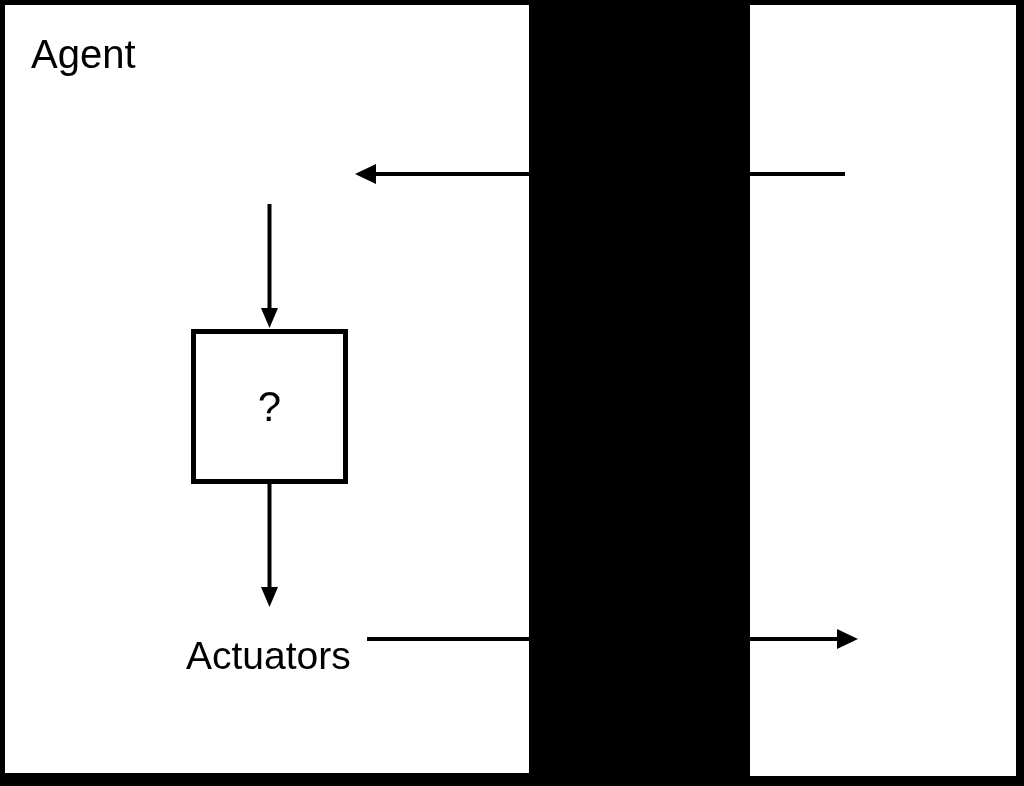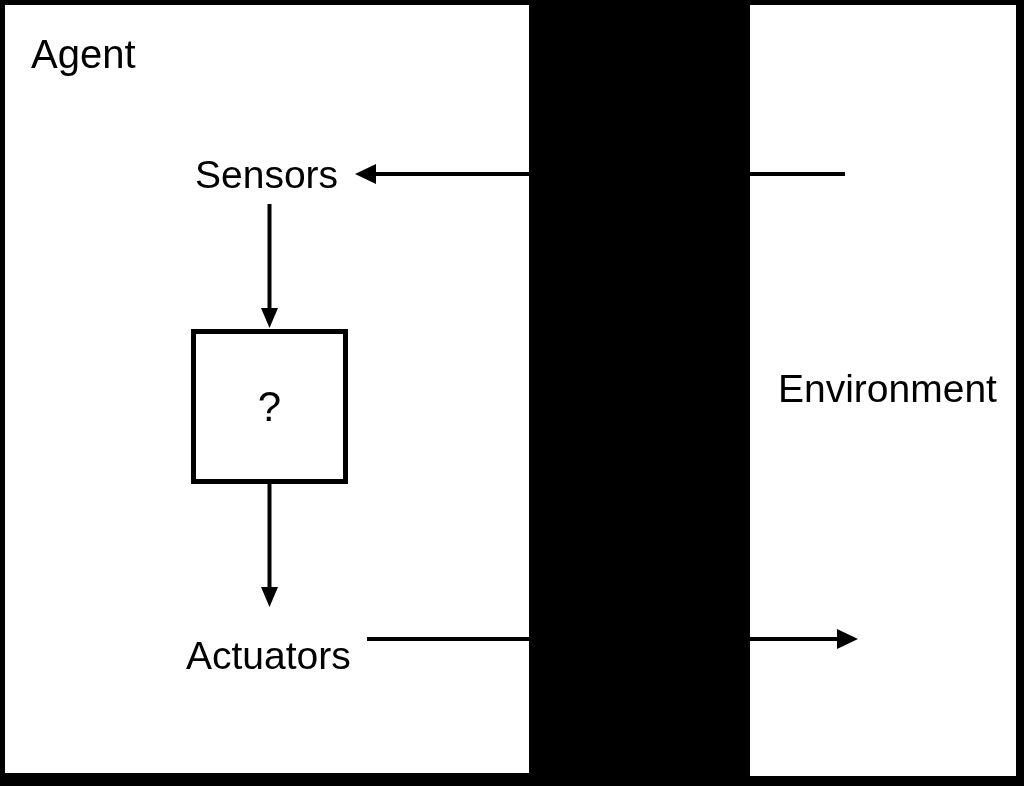--- a/index.html
+++ b/index.html
@@ -89,23 +89,21 @@
 
     <line x1="269.5" y1="482" x2="269.5" y2="592" stroke="#000000" stroke-width="4"></line>
     <polygon points="269.5,607 261,587 278,587" fill="#000000"></polygon>
 
     <line x1="367" y1="639" x2="841" y2="639" stroke="#000000" stroke-width="4"></line>
     <polygon points="858,639 837,629 837,649" fill="#000000"></polygon>
   </svg>
 
   <div class="label agent-label">Agent</div>
 
-  <div class="label sensors-label">Sensors</div>
 
   <div class="program-box">
     <span class="program-label">?</span>
   </div>
 
   <div class="label actuators-label">Actuators</div>
 
-  <div class="label environment-label">Environment</div>
 
 </div>
 
 </body></html>

